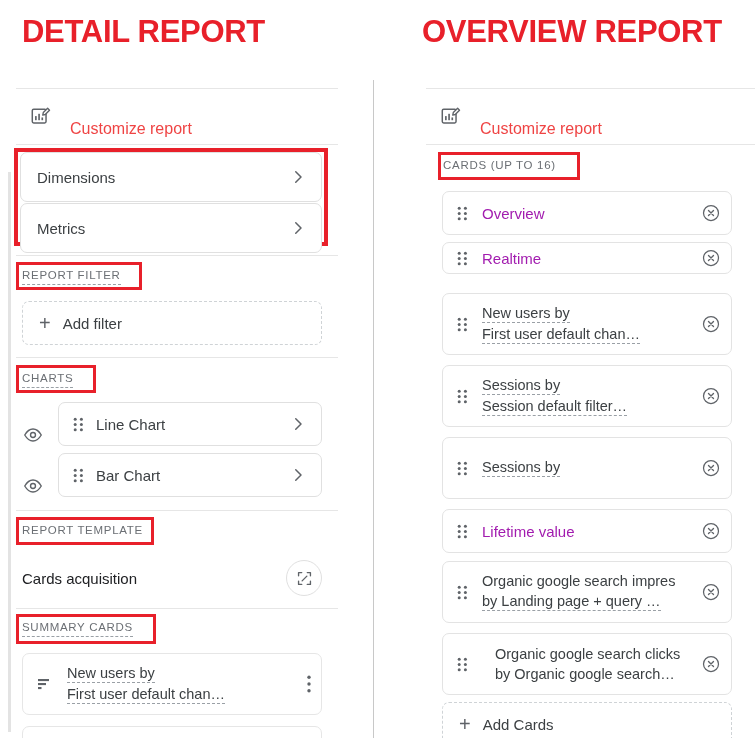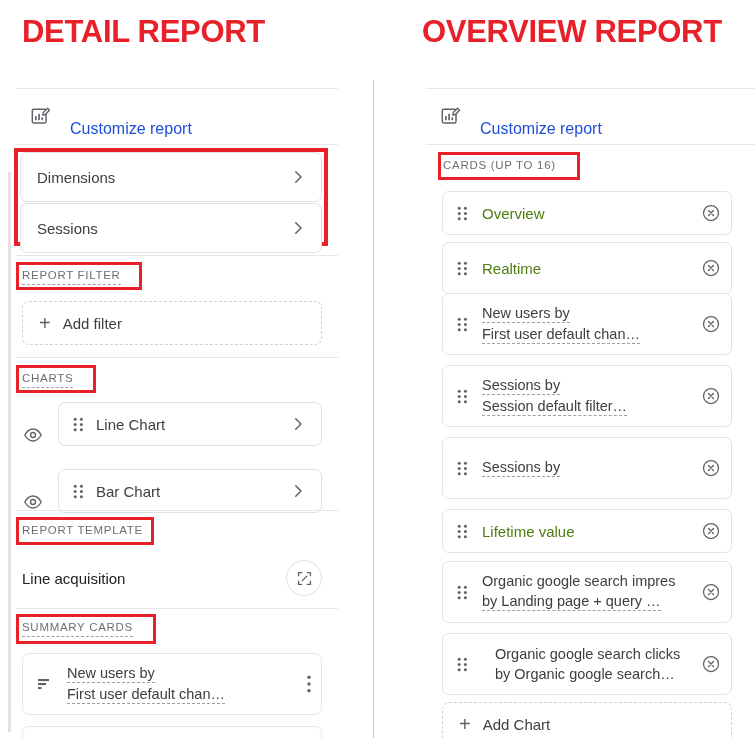--- a/index.html
+++ b/index.html
@@ -39,21 +39,21 @@
     background:#c8c8c8;
   }
 
   .hr{height:1px;background:#e6e6e6;width:100%;}
 
   
   .cust-row{
     display:flex;align-items:center;gap:18px;
     height:55px;padding-left:14px;box-sizing:border-box;
   }
-  .cust-row .label{font-size:16px;color:#1d4ed8;margin-top:24px;}
+  .cust-row .label{font-size:16px;color:#ef4444;margin-top:24px;}
   .icon-cust{width:22px;height:22px;flex:0 0 22px;}
 
   
   .rowcard{
     border:1px solid #e0e0e0;border-radius:7px;background:#fff;
     display:flex;align-items:center;box-sizing:border-box;
   }
   .rowcard .chev{margin-left:auto;margin-right:14px;color:#5f6368;}
 
   .big-item{height:50px;padding-left:16px;font-size:15px;}
@@ -105,21 +105,21 @@
   }
   .kebab{margin-left:auto;width:4px;height:18px;flex:0 0 4px;}
 
   
   .ocard{
     border:1px solid #e3e3e3;border-radius:7px;background:#fff;
     display:flex;align-items:center;box-sizing:border-box;
     padding:0 10px 0 14px;position:relative;overflow:hidden;
   }
   .ocard .dots{margin-right:14px;}
-  .ocard .single{font-size:15px;color:#4d7c0f;white-space:nowrap;}
+  .ocard .single{font-size:15px;color:#a21caf;white-space:nowrap;}
   .ocard .xbtn{margin-left:auto;width:20px;height:20px;flex:0 0 20px;}
   .ocard .twoline span{font-size:14.5px;}
   .clip{overflow:hidden;max-width:215px;}
   .noclip span{border-bottom:none;margin-left:13px;}
 
   svg{display:block;}
 </style>
 </head>
 <body>
 
@@ -155,21 +155,21 @@
     <div class="rowcard big-item" style="position:absolute;left:12px;top:72px;width:302px;">
       <span>Dimensions</span>
       <span class="chev">
         <svg viewBox="0 0 24 24" width="18" height="18">
             <path d="M9 5l7 7-7 7" fill="none" stroke="#5f6368" stroke-width="2" stroke-linecap="round" stroke-linejoin="round"></path>
           </svg>
       </span>
     </div>
 
     <div class="rowcard big-item" style="position:absolute;left:12px;top:123px;width:302px;">
-      <span>Sessions</span>
+      <span>Metrics</span>
       <span class="chev">
         <svg viewBox="0 0 24 24" width="18" height="18">
             <path d="M9 5l7 7-7 7" fill="none" stroke="#5f6368" stroke-width="2" stroke-linecap="round" stroke-linejoin="round"></path>
           </svg>
       </span>
     </div>
 
     <div class="hr" style="position:absolute;left:8px;top:175px;width:322px;"></div>
 
     <div style="position:absolute;left:8px;top:182px;width:126px;height:28px;border:3px solid #e8202a;box-sizing:border-box;"></div>
@@ -205,21 +205,21 @@
         </span>
         <span style="font-size:15px;">Line Chart</span>
         <span class="chev">
           <svg viewBox="0 0 24 24" width="18" height="18">
               <path d="M9 5l7 7-7 7" fill="none" stroke="#5f6368" stroke-width="2" stroke-linecap="round" stroke-linejoin="round"></path>
             </svg>
         </span>
       </span>
     </div>
 
-    <div class="chartrow" style="position:absolute;left:14px;top:373px;width:300px;margin-top:16px;">
+    <div class="chartrow" style="position:absolute;left:14px;top:373px;width:300px;">
       <span class="eye">
         <svg viewBox="0 0 24 24" width="22" height="22">
           <path d="M12 5.5C6.8 5.5 3 12 3 12s3.8 6.5 9 6.5 9-6.5 9-6.5-3.8-6.5-9-6.5z" fill="none" stroke="#5f6368" stroke-width="1.5"></path>
           <circle cx="12" cy="12" r="2.7" fill="none" stroke="#5f6368" stroke-width="1.5"></circle>
         </svg>
       </span>
       <span class="rowcard" style="flex:1;height:44px;padding-left:14px;">
         <span class="dots">
           <svg viewBox="0 0 11 15" width="11" height="15">
             <circle cx="2.2" cy="2.2" r="1.5" fill="#5f6368"></circle>
@@ -238,21 +238,21 @@
         </span>
       </span>
     </div>
 
     <div class="hr" style="position:absolute;left:8px;top:430px;width:322px;"></div>
 
     <div style="position:absolute;left:8px;top:437px;width:138px;height:28px;border:3px solid #e8202a;box-sizing:border-box;"></div>
     <div class="sec sec-plain" style="position:absolute;left:14px;top:443px;">REPORT TEMPLATE</div>
 
     <div class="tpl-row" style="position:absolute;left:14px;top:470px;width:300px;">
-      <span class="tpl-name">Line acquisition</span>
+      <span class="tpl-name">Cards acquisition</span>
       <span class="circle-btn">
         <svg viewBox="0 0 24 24" width="19" height="19">
           <path d="M8.5 4.5h-4v4" fill="none" stroke="#5f6368" stroke-width="1.7" stroke-linecap="round" stroke-linejoin="round"></path>
           <path d="M15.5 19.5h4v-4" fill="none" stroke="#5f6368" stroke-width="1.7" stroke-linecap="round" stroke-linejoin="round"></path>
           <path d="M15.5 4.5h4v4" fill="none" stroke="#5f6368" stroke-width="1.7" stroke-linecap="round" stroke-linejoin="round"></path>
           <path d="M8.5 19.5h-4v-4" fill="none" stroke="#5f6368" stroke-width="1.7" stroke-linecap="round" stroke-linejoin="round"></path>
           <path d="M9 15l6-6" fill="none" stroke="#5f6368" stroke-width="1.7" stroke-linecap="round"></path>
         </svg>
       </span>
     </div>
@@ -321,21 +321,21 @@
       </span>
       <span class="single">Overview</span>
       <span class="xbtn">
         <svg viewBox="0 0 24 24" width="20" height="20">
           <circle cx="12" cy="12" r="9" fill="none" stroke="#5f6368" stroke-width="1.5"></circle>
           <path d="M9 9l6 6M15 9l-6 6" stroke="#5f6368" stroke-width="1.6" stroke-linecap="round"></path>
         </svg>
       </span>
     </div>
 
-    <div class="ocard" style="position:absolute;left:24px;top:162px;width:290px;height:52px;">
+    <div class="ocard" style="position:absolute;left:24px;top:162px;width:290px;height:32px;">
       <span class="dots">
         <svg viewBox="0 0 11 15" width="11" height="15">
           <circle cx="2.2" cy="2.2" r="1.5" fill="#5f6368"></circle>
             <circle cx="8.4" cy="2.2" r="1.5" fill="#5f6368"></circle>
           <circle cx="2.2" cy="7.5" r="1.5" fill="#5f6368"></circle>
             <circle cx="8.4" cy="7.5" r="1.5" fill="#5f6368"></circle>
           <circle cx="2.2" cy="12.8" r="1.5" fill="#5f6368"></circle>
             <circle cx="8.4" cy="12.8" r="1.5" fill="#5f6368"></circle>
         </svg>
       </span>
@@ -477,16 +477,16 @@
       <span class="xbtn">
         <svg viewBox="0 0 24 24" width="20" height="20">
           <circle cx="12" cy="12" r="9" fill="none" stroke="#5f6368" stroke-width="1.5"></circle>
           <path d="M9 9l6 6M15 9l-6 6" stroke="#5f6368" stroke-width="1.6" stroke-linecap="round"></path>
         </svg>
       </span>
     </div>
 
     <div class="addbox" style="position:absolute;left:24px;top:622px;width:290px;height:44px;overflow:hidden;">
       <span class="plus">+</span>
-      <span>Add Chart</span>
+      <span>Add Cards</span>
     </div>
   </div>
 </div>
 
 </body></html>

